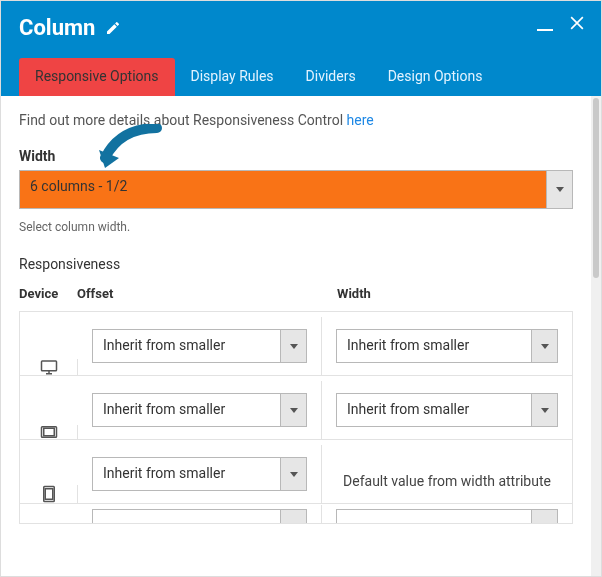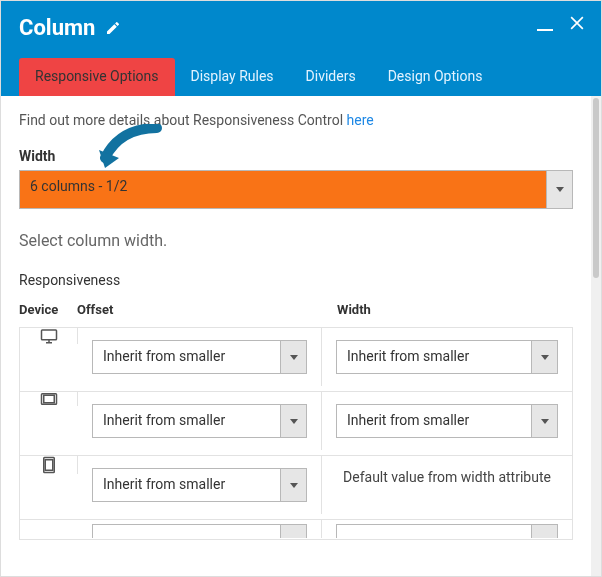--- a/index.html
+++ b/index.html
@@ -133,23 +133,23 @@
     align-items: center;
     justify-content: center;
   }
   .caret {
     width: 0; height: 0;
     border-left: 4px solid transparent;
     border-right: 4px solid transparent;
     border-top: 5px solid #555;
   }
   .helper {
-    font-size: 16px;
+    font-size: 12px;
     color: #666;
-    margin-top: 22px;
+    margin-top: 11px;
   }
   .section-label {
     font-weight: 400;
     font-size: 14px;
     color: #333;
     margin-top: 22px;
     margin-bottom: 14px;
   }
   .resp-headers {
     display: flex;
@@ -168,21 +168,21 @@
     flex: 1;
     padding-left: 16px;
   }
   .resp-grid {
     border-top: 1px solid #e2e2e2;
     border-left: 1px solid #e2e2e2;
     border-right: 1px solid #e2e2e2;
   }
   .resp-row {
     display: flex;
-    align-items: flex-start;
+    align-items: flex-end;
     border-bottom: 1px solid #e2e2e2;
     min-height: 64px;
   }
   .resp-row.short {
     min-height: 20px;
   }
   .cell {
     border-right: 1px solid #e2e2e2;
     display: flex;
     align-items: center;

